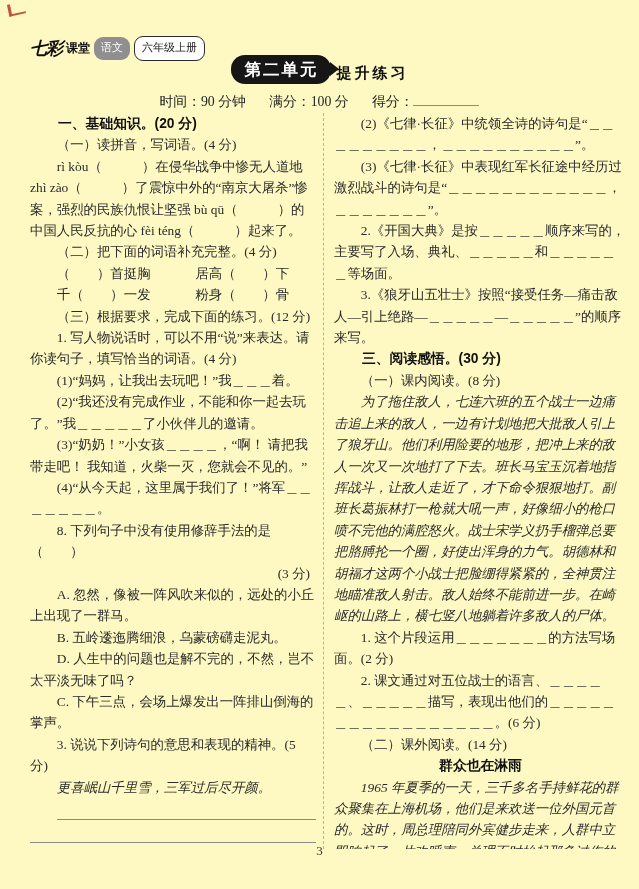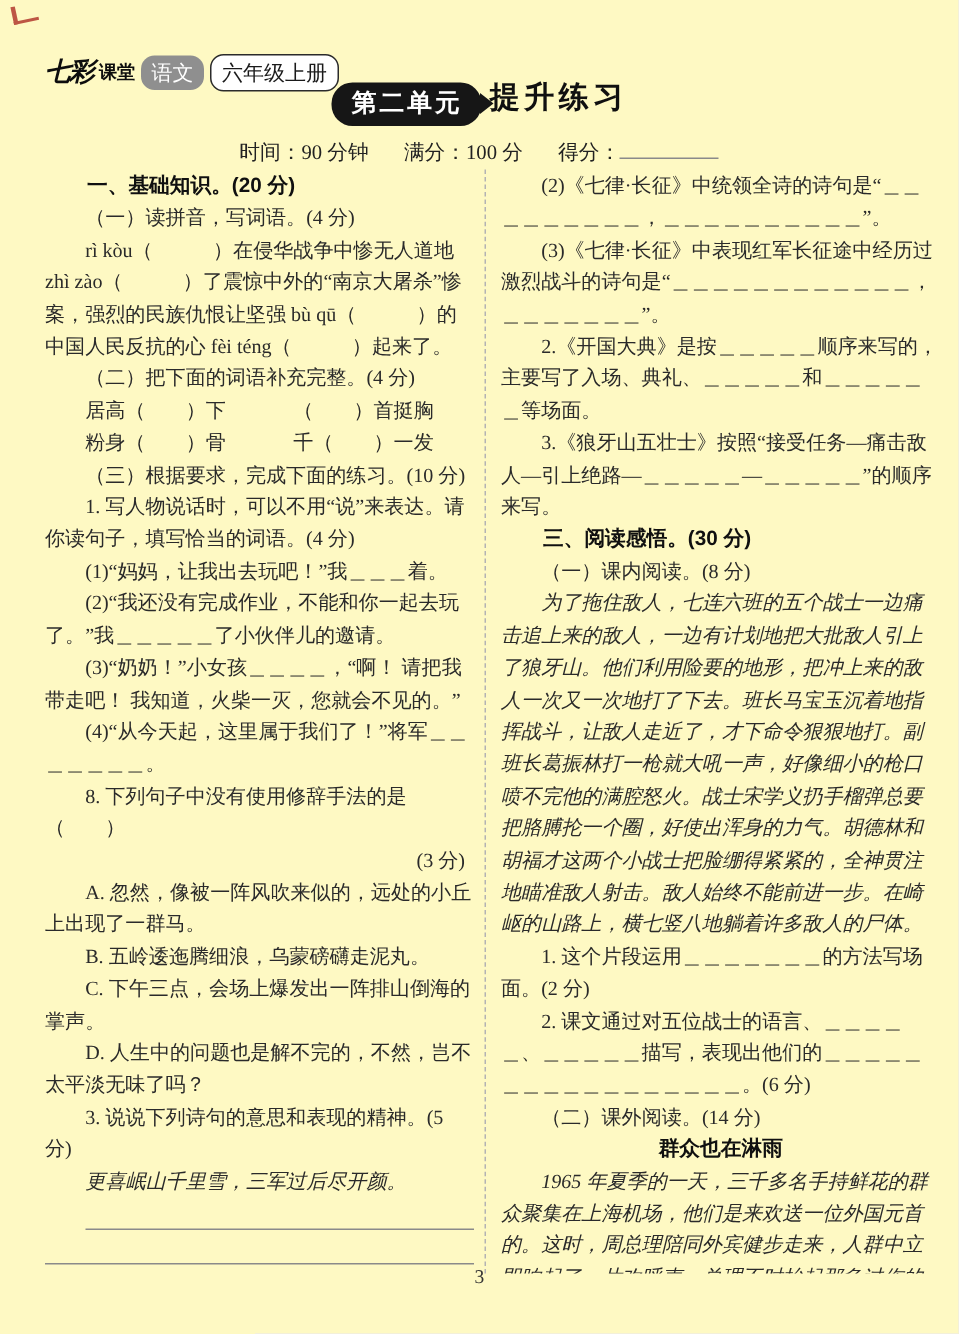--- a/index.html
+++ b/index.html
@@ -8,29 +8,29 @@
     background:#fef9c3;overflow:hidden;
     font-family:"Liberation Serif","DejaVu Serif",serif;
     color:#2a2a2a;font-size:13.4px;line-height:21.4px;
   }
   
   .corner-artifact{position:absolute;left:8px;top:3px;width:14px;height:10px;
     border-left:3px solid #b23a2e;border-bottom:2px solid #b23a2e;transform:rotate(-12deg);opacity:.85;}
   .brand{position:absolute;left:30px;top:36px;display:flex;align-items:center;gap:4px;}
   .logo-script{font-family:"DejaVu Serif",serif;font-weight:bold;font-style:italic;font-size:17px;color:#0d0d0d;letter-spacing:-1px;}
   .logo-text{font-family:"Liberation Sans",sans-serif;font-weight:bold;font-size:12px;color:#0d0d0d;}
-  .badge{font-family:Liberation Sans, sans-serif;font-size:14px;border-radius:9px;padding:1px 7px;white-space:nowrap;}
+  .badge{font-family:Liberation Mono, monospace;font-size:11px;border-radius:9px;padding:1px 7px;white-space:nowrap;}
   .badge-subject{background:#8f8f8f;color:#fff;}
   .badge-grade{background:#fff;color:#1a1a1a;border:1.5px solid #2b2b2b;}
-  .title-row{position:absolute;left:0;right:0;top:55px;display:flex;justify-content:center;align-items:flex-start;gap:6px;}
+  .title-row{position:absolute;left:0;right:0;top:55px;display:flex;justify-content:center;align-items:flex-end;gap:6px;}
   .unit-badge{position:relative;background:#161616;color:#fff;font-family:"Liberation Sans",sans-serif;
     font-weight:bold;font-size:16.5px;line-height:1;padding:6px 12px 6px 14px;border-radius:14px;letter-spacing:2px;}
   .unit-badge::after{content:"";position:absolute;right:-8px;top:50%;transform:translateY(-50%);
     border-left:9px solid #161616;border-top:7px solid transparent;border-bottom:7px solid transparent;}
-  .title-text{font-family:"Liberation Sans",sans-serif;font-weight:bold;font-size:20px;color:#101010;letter-spacing:3px;}
+  .title-text{font-family:"Liberation Sans",sans-serif;font-weight:bold;font-size:15px;color:#101010;letter-spacing:3px;}
   .meta-row{position:absolute;left:0;right:0;top:91px;text-align:center;font-size:13.8px;color:#222;}
   .meta-row .sep{display:inline-block;width:20px;}
   .score-line{display:inline-block;width:66px;border-bottom:1px solid #8a8a8a;height:13px;vertical-align:baseline;}
   
   .columns{position:absolute;left:30px;right:12px;top:113px;bottom:40px;display:flex;}
   .col{overflow:hidden;}
   .col-left{width:293px;padding-right:7px;box-sizing:border-box;}
   .col-right{flex:1;border-left:1px dashed #b3b3b3;padding-left:10px;box-sizing:border-box;}
   p{margin:0;}
   .indent{text-indent:2em;}
@@ -78,37 +78,37 @@
   </div>
 
   <div class="columns">
 
     <div class="col col-left">
       <p class="sec-head">一、基础知识。(20 分)</p>
       <p class="indent">（一）读拼音，写词语。(4 分)</p>
       <p class="indent">rì kòu（　　　）在侵华战争中惨无人道地 zhì zào（　　　）了震惊中外的“南京大屠杀”惨案，强烈的民族仇恨让坚强 bù qū（　　　）的中国人民反抗的心 fèi téng（　　　）起来了。</p>
       <p class="indent">（二）把下面的词语补充完整。(4 分)</p>
       <div class="words-grid">
+        <span>（　　）首挺胸</span>
         <span>居高（　　）下</span>
-        <span>（　　）首挺胸</span>
+        <span>千（　　）一发</span>
         <span>粉身（　　）骨</span>
-        <span>千（　　）一发</span>
       </div>
-      <p class="indent">（三）根据要求，完成下面的练习。(10 分)</p>
+      <p class="indent">（三）根据要求，完成下面的练习。(12 分)</p>
       <p class="indent">1. 写人物说话时，可以不用“说”来表达。请你读句子，填写恰当的词语。(4 分)</p>
       <p class="indent">(1)“妈妈，让我出去玩吧！”我＿＿＿着。</p>
       <p class="indent">(2)“我还没有完成作业，不能和你一起去玩了。”我＿＿＿＿＿了小伙伴儿的邀请。</p>
       <p class="indent">(3)“奶奶！”小女孩＿＿＿＿，“啊！ 请把我带走吧！ 我知道，火柴一灭，您就会不见的。”</p>
       <p class="indent">(4)“从今天起，这里属于我们了！”将军＿＿＿＿＿＿＿。</p>
       <p class="indent">8. 下列句子中没有使用修辞手法的是（　　）</p>
       <p class="score-right">(3 分)</p>
       <p class="indent">A. 忽然，像被一阵风吹来似的，远处的小丘上出现了一群马。</p>
       <p class="indent">B. 五岭逶迤腾细浪，乌蒙磅礴走泥丸。</p>
+      <p class="indent">D. 人生中的问题也是解不完的，不然，岂不太平淡无味了吗？</p>
       <p class="indent">C. 下午三点，会场上爆发出一阵排山倒海的掌声。</p>
-      <p class="indent">D. 人生中的问题也是解不完的，不然，岂不太平淡无味了吗？</p>
       <p class="indent">3. 说说下列诗句的意思和表现的精神。(5 分)</p>
       <p class="indent kai">更喜岷山千里雪，三军过后尽开颜。</p>
       <div class="ans-line first"></div>
       <div class="ans-line"></div>
       <div class="ans-line"></div>
 
     </div>
 
     <div class="col col-right">
       <p class="indent">(2)《七律·长征》中统领全诗的诗句是“＿＿＿＿＿＿＿＿＿，＿＿＿＿＿＿＿＿＿＿”。</p>

